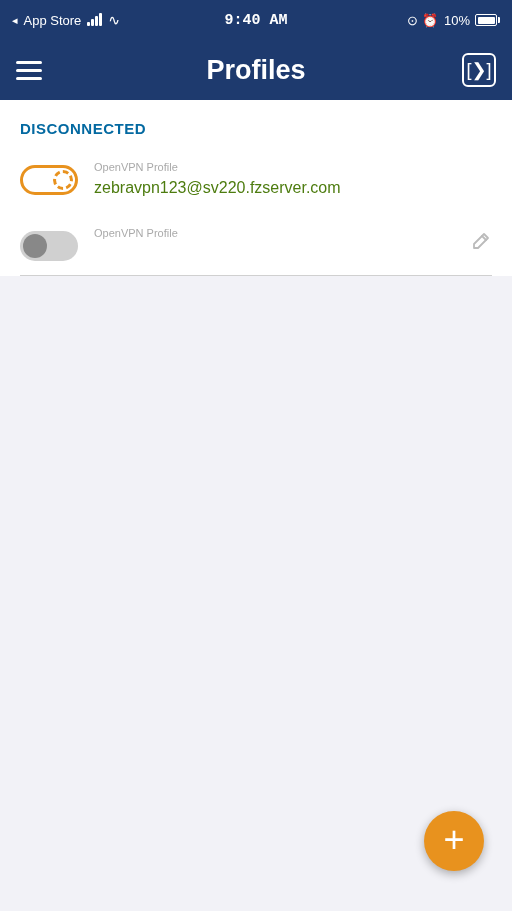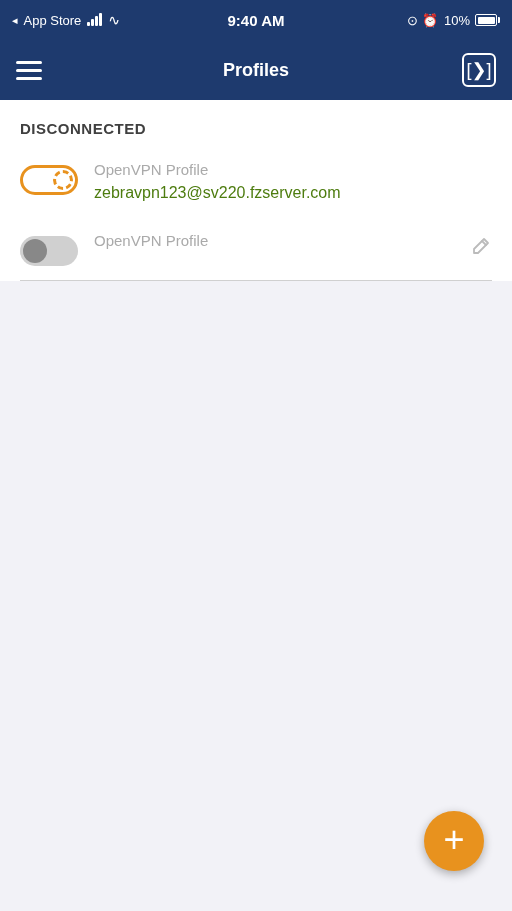--- a/index.html
+++ b/index.html
@@ -34,20 +34,21 @@
       font-size: 13px;
       font-weight: 500;
     }
 
     .status-center {
       font-size: 15px;
       font-weight: 600;
       position: absolute;
       left: 50%;
       transform: translateX(-50%);
+      font-family: Liberation Mono, monospace;
     }
 
     .status-right {
       display: flex;
       align-items: center;
       gap: 5px;
       font-size: 13px;
     }
 
     
@@ -94,21 +95,21 @@
     .hamburger-icon span {
       display: block;
       width: 26px;
       height: 3px;
       background: white;
       border-radius: 2px;
     }
 
     .nav-title {
       color: white;
-      font-size: 18px;
+      font-size: 27px;
       font-weight: 700;
       position: absolute;
       left: 50%;
       transform: translateX(-50%);
     }
 
     .code-icon {
       color: white;
       font-size: 26px;
       cursor: pointer;
@@ -126,21 +127,21 @@
     .content {
       background: white;
       margin: 0;
       padding: 0;
     }
 
     .disconnected-label {
       padding: 20px 20px 10px 20px;
       font-size: 15px;
       font-weight: 700;
-      color: #404040;
+      color: #0369a1;
       letter-spacing: 0.5px;
       background: white;
     }
 
     
     .profile-item {
       display: flex;
       align-items: flex-start;
       padding: 14px 20px;
       background: white;
@@ -198,21 +199,21 @@
       border-radius: 50%;
       background: #888;
       flex-shrink: 0;
     }
 
     .profile-info {
       flex: 1;
     }
 
     .profile-type {
-      font-size: 15px;
+      font-size: 11px;
       color: #aaa;
       margin-bottom: 4px;
     }
 
     .profile-address {
       font-size: 16px;
       color: #4d7c0f;
       line-height: 1.4;
     }
 

